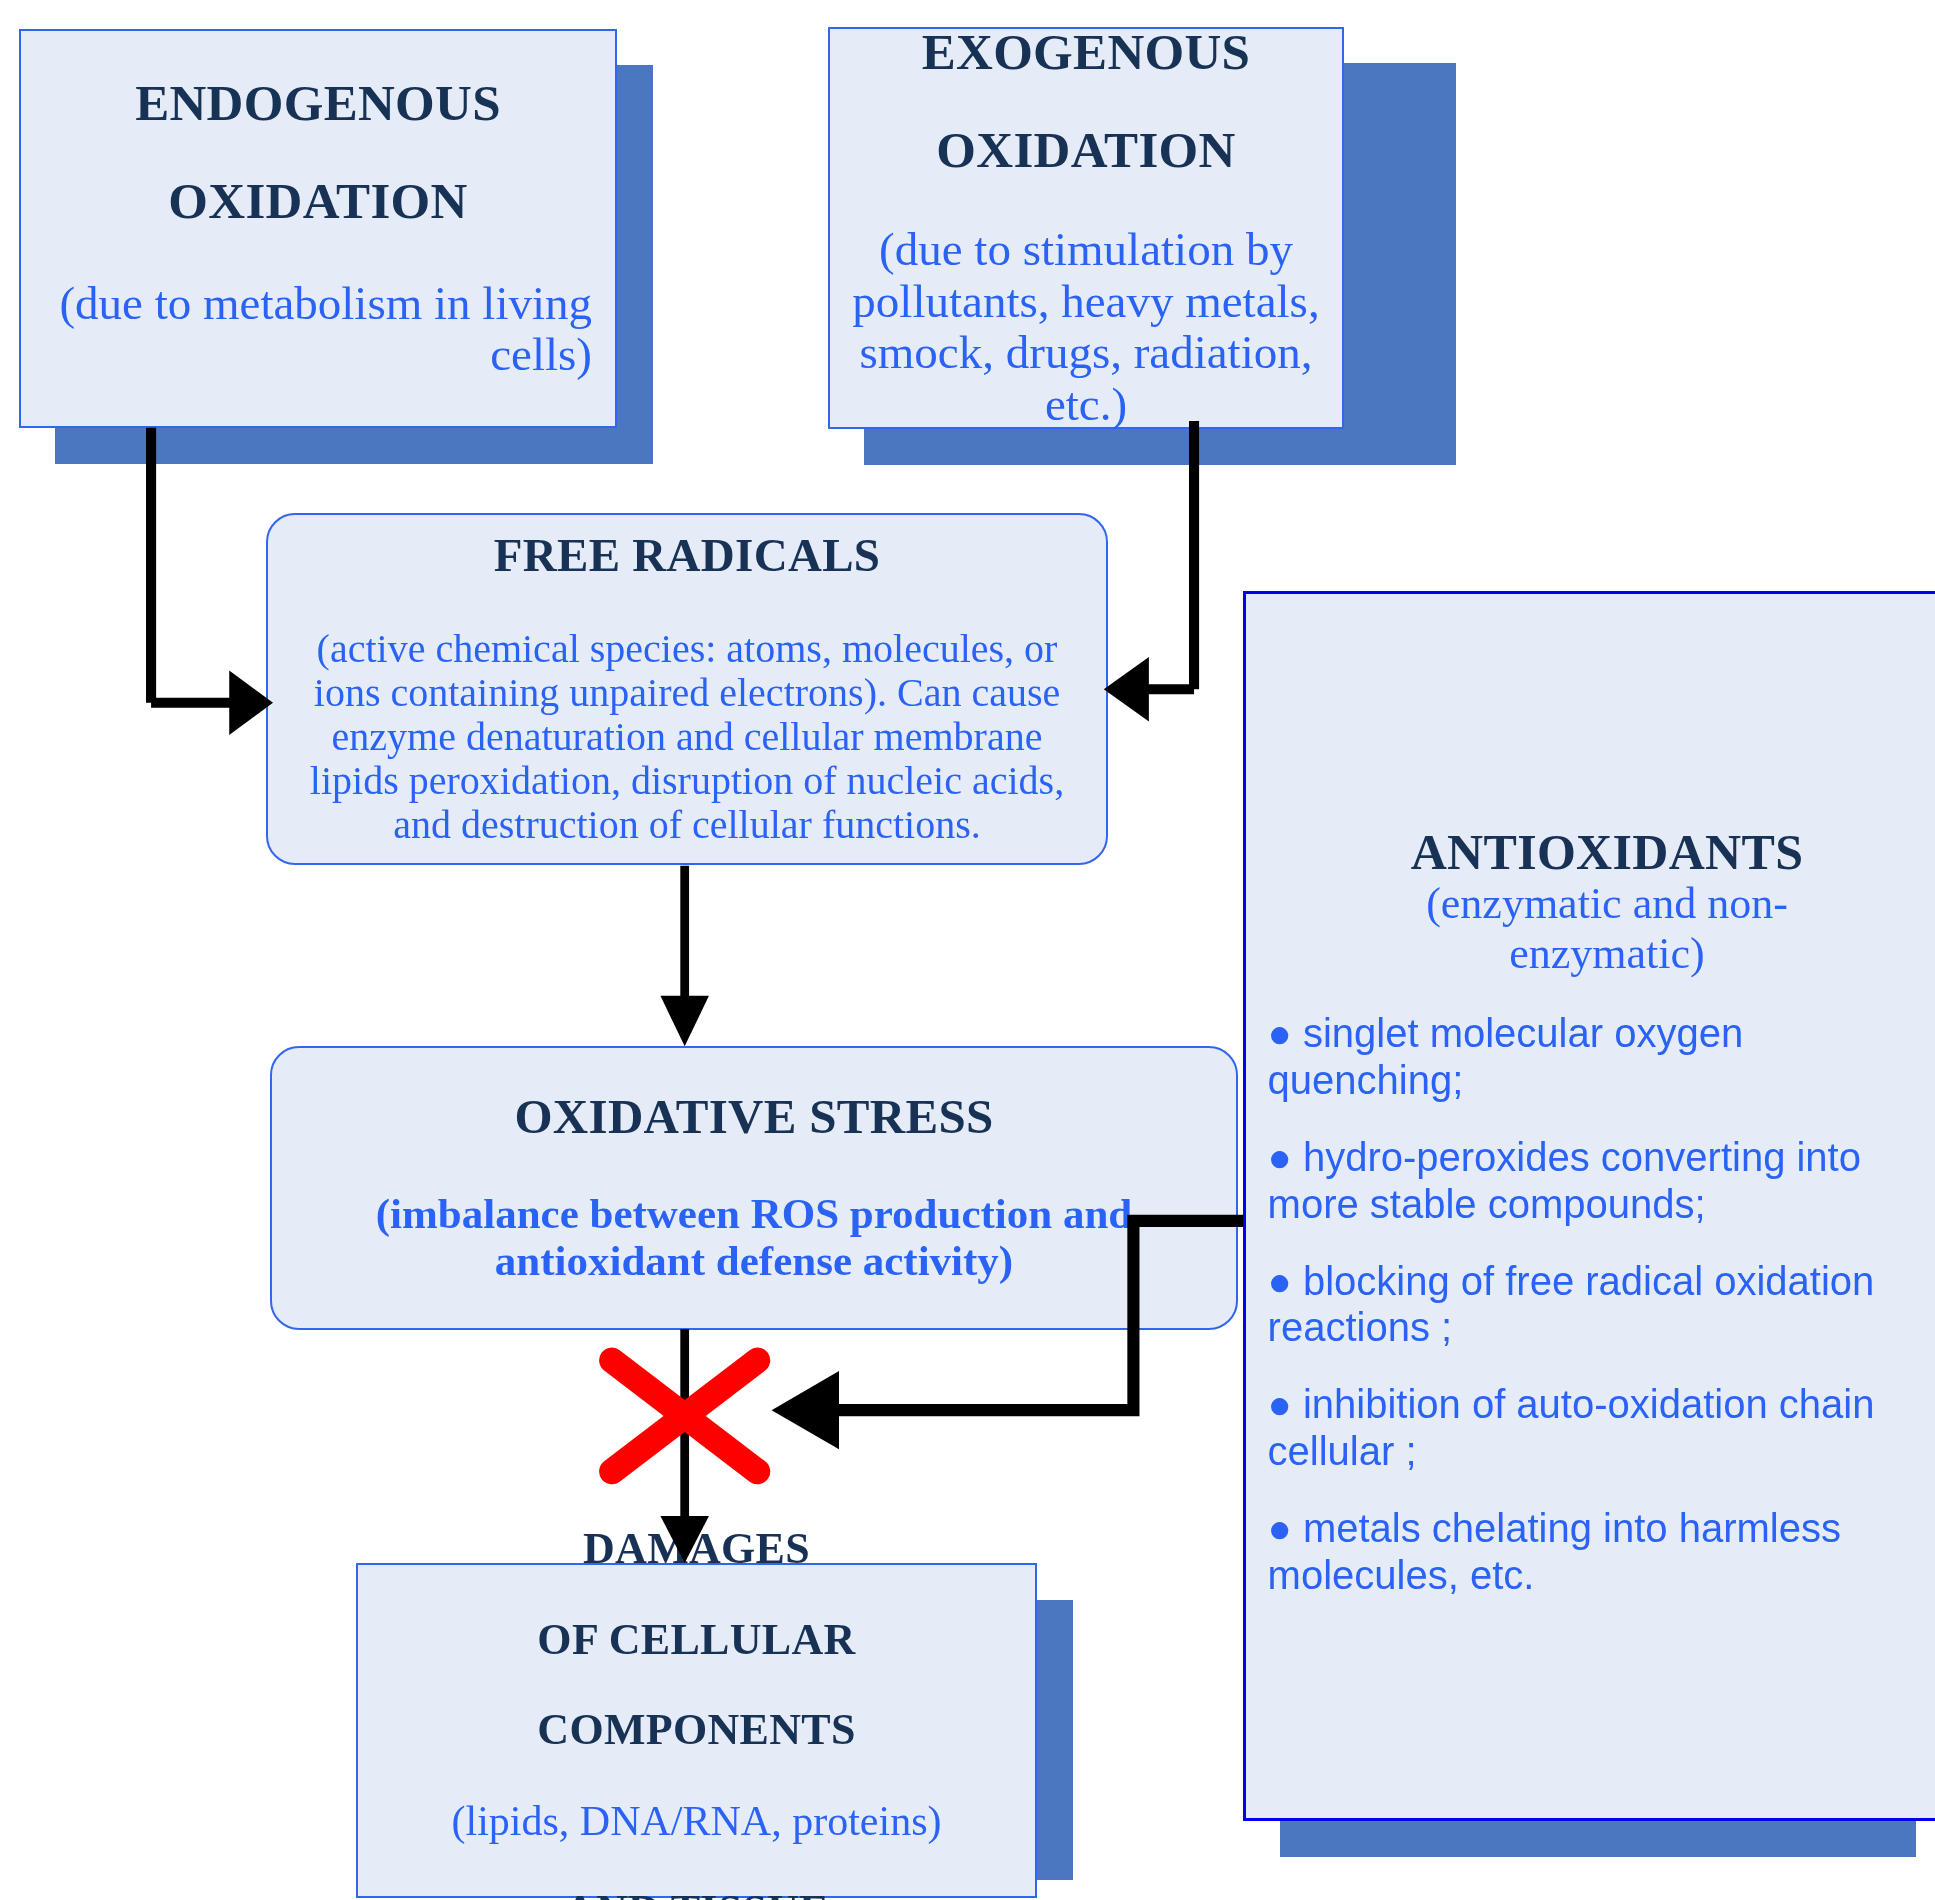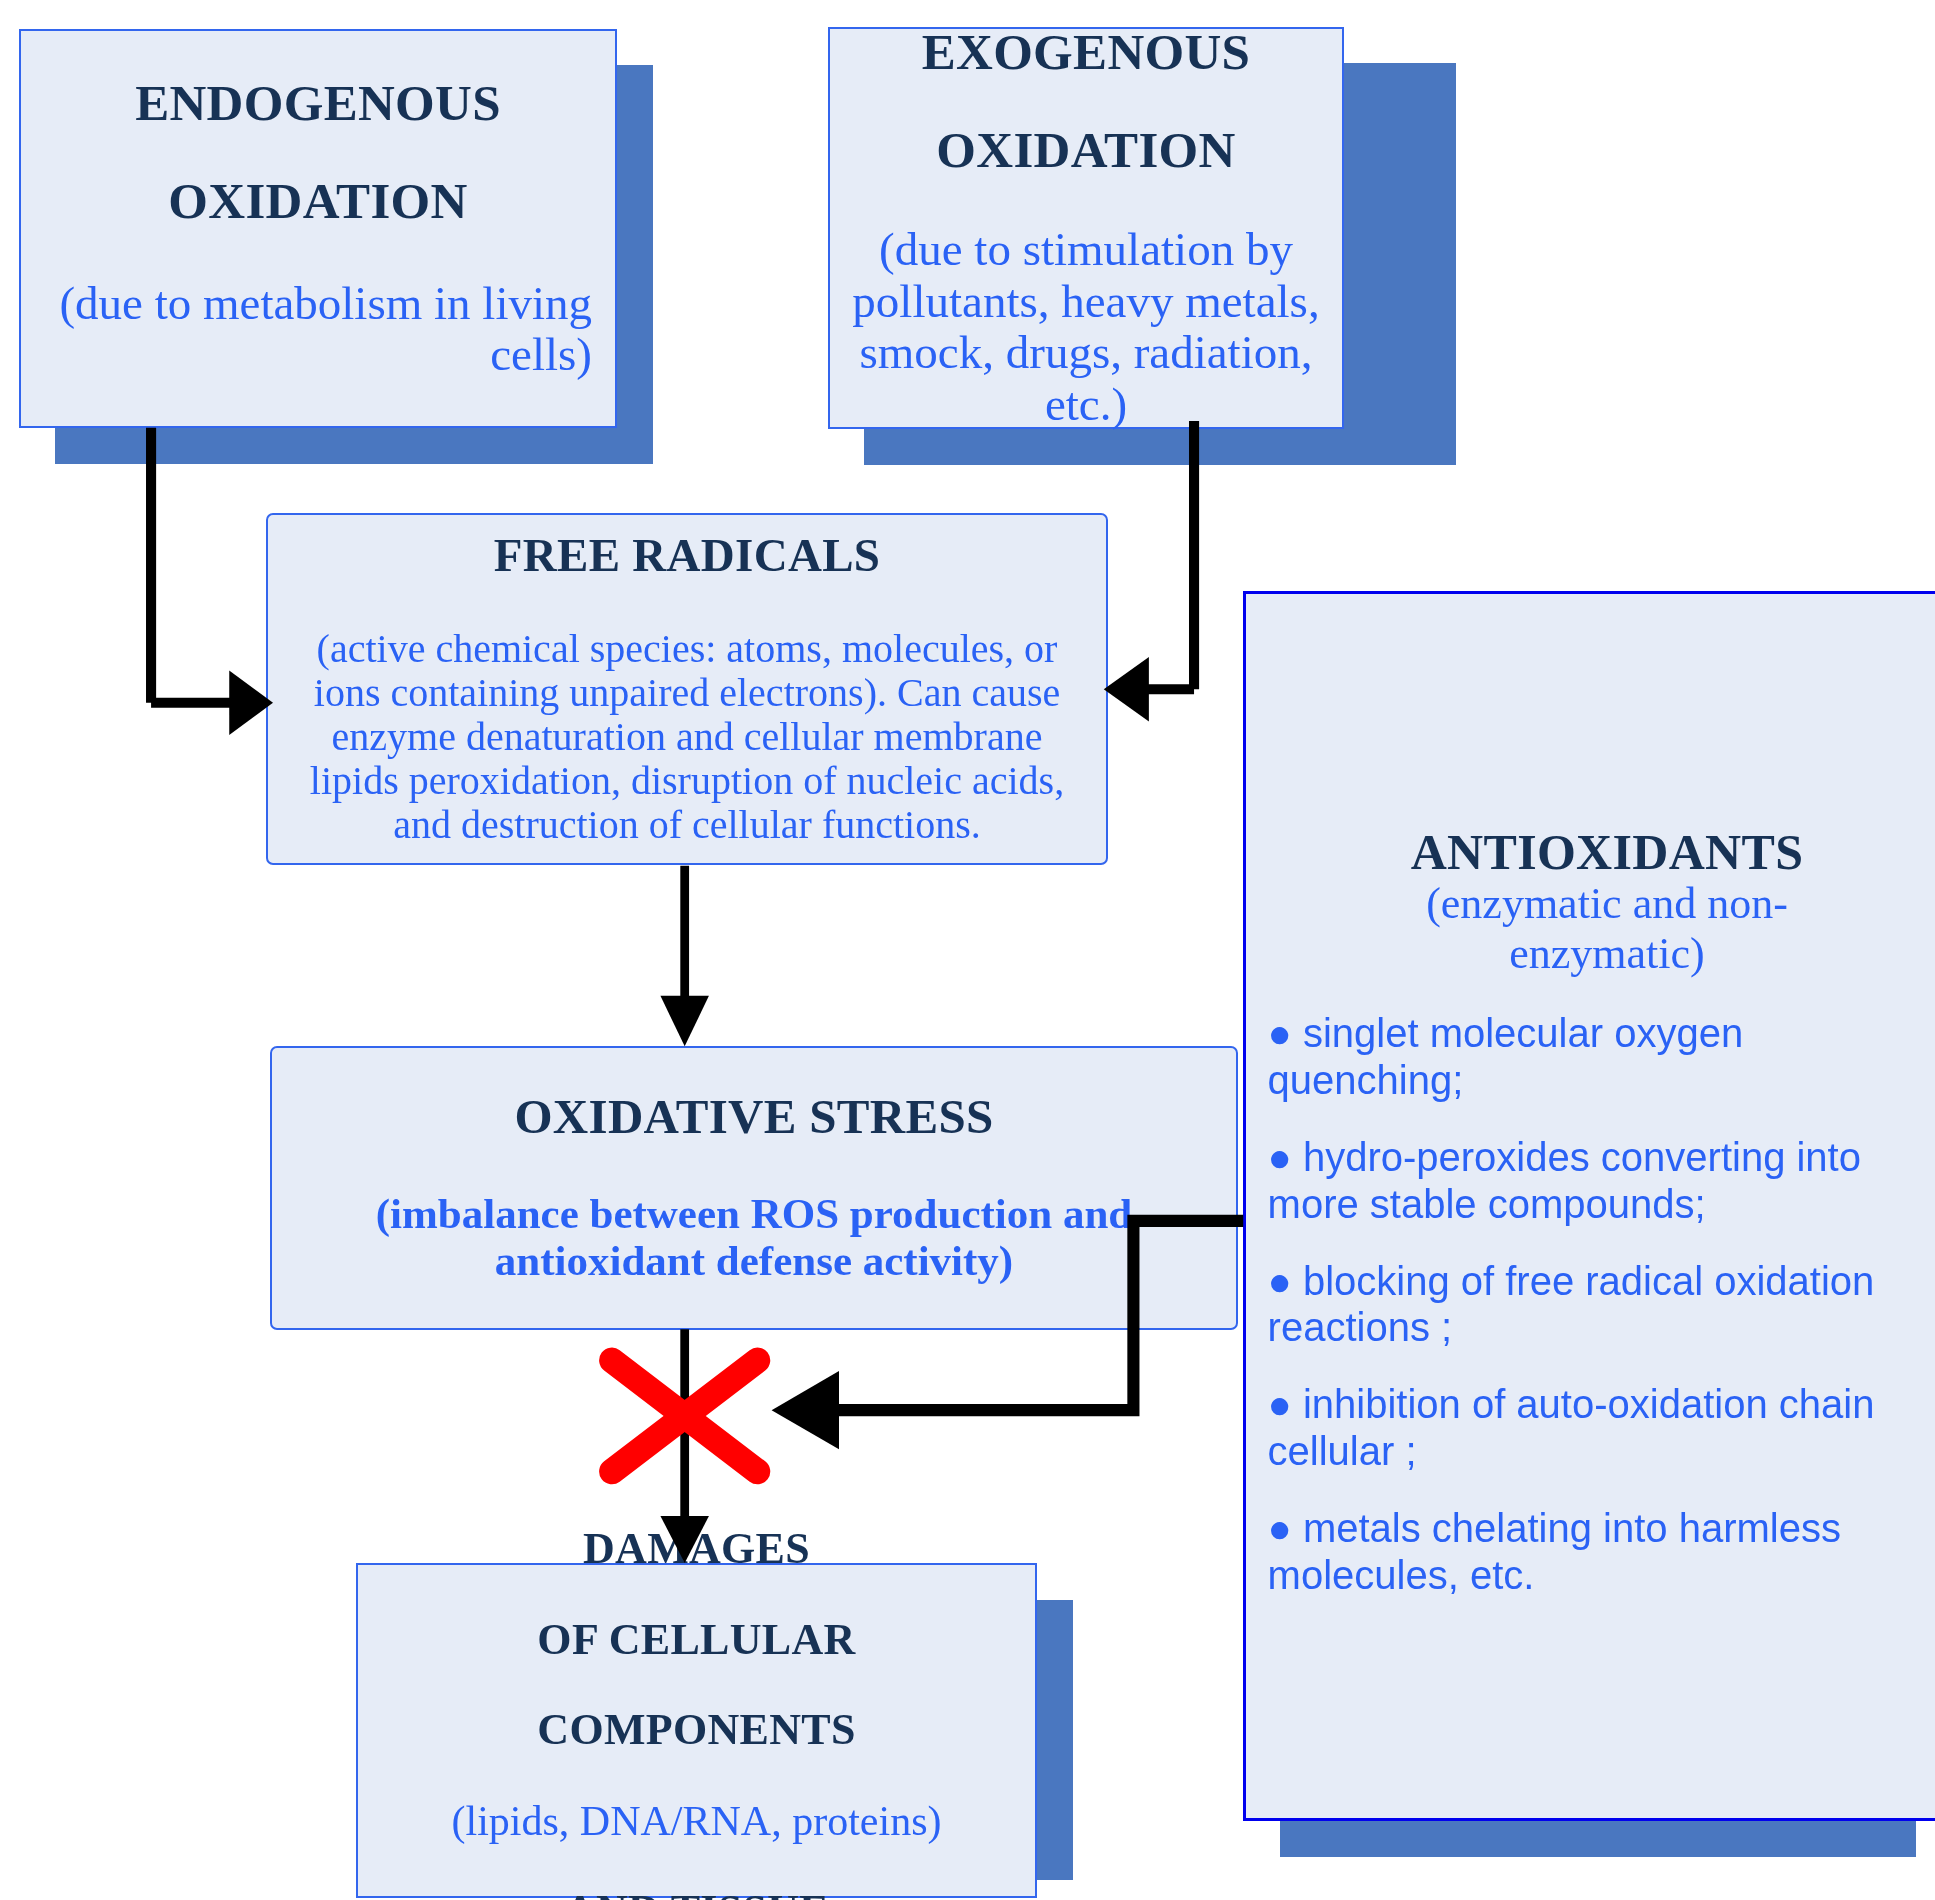--- a/index.html
+++ b/index.html
@@ -5,21 +5,21 @@
   html,body{margin:0;padding:0;background:#ffffff;}
   body{width:1936px;height:1900px;position:relative;overflow:hidden;
        font-family:"Liberation Serif", serif;}
   #stage{position:absolute;left:0;top:0;width:1936px;height:1900px;}
 
   
   .shadow{position:absolute;background:#4a77c0;z-index:1;}
   .box{position:absolute;background:#e6ecf7;border:2.7px solid #3366ee;
        box-sizing:border-box;z-index:2;display:flex;flex-direction:column;
        align-items:center;justify-content:center;text-align:center;gap:44px;}
-  .box.rounded{border-radius:7px;border-width:2.7px;}
+  .box.rounded{border-radius:29px;border-width:2.7px;}
   .box.strongborder{border-color:#0000ee;border-width:3.4px;}
 
   .hd{color:#173255;font-weight:bold;letter-spacing:0.3px;line-height:1.06;
       font-family:"Liberation Serif", serif;}
   .sub{color:#2a62f5;line-height:1.1;font-family:"Liberation Serif", serif;}
 
   
   #box-endogenous{left:19px;top:29px;width:598px;height:399px;padding:0 23px;}
   #box-endogenous .hd{font-size:51px;}
   #box-endogenous .sub{font-size:47px;margin-top:5.4px;text-align:right;}

